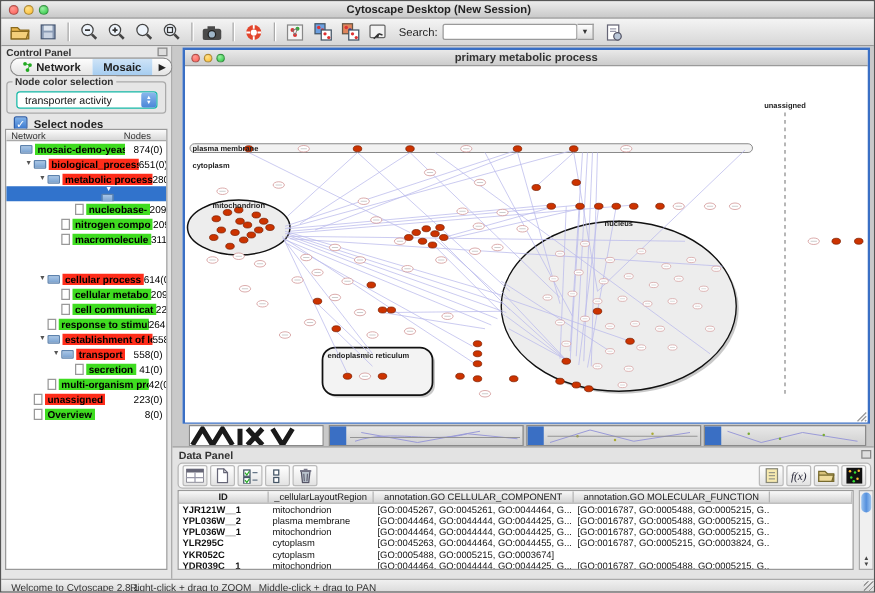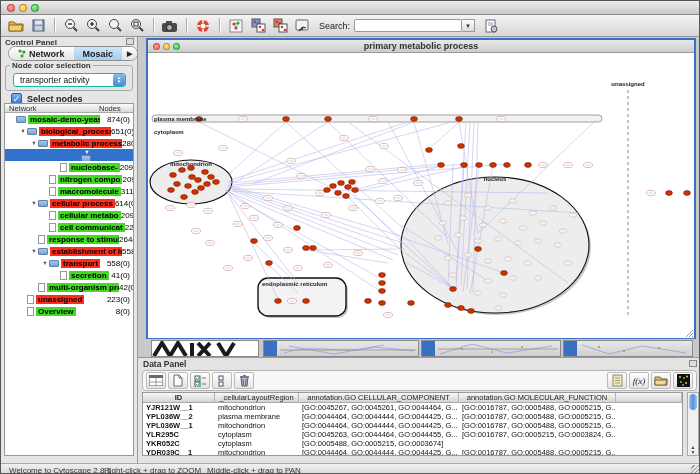--- a/index.html
+++ b/index.html
@@ -109,20 +109,21 @@
 <body>
 
 <div id="app">
 
   <div class="titlebar">
     <div class="lights">
       <div class="light red"></div>
       <div class="light yellow"></div>
       <div class="light green"></div>
     </div>
+    <div class="title">Cytoscape Desktop (New Session)</div>
   </div>
 
   <div class="toolbar">
     <div class="tbtn">
       <svg width="16" height="13">
           <path d="M1,3 h5 l2,2 h7 v7 h-14 z" fill="#e8b64c" stroke="#8a6a1e"></path>
           <path d="M1,6 h14 l-2,6 h-12 z" fill="#f4cf7a" stroke="#8a6a1e"></path>
         </svg>
     </div>
     <div class="tbtn">
@@ -299,21 +300,21 @@
             <span class="file"></span>
             <span class="tlab green">nitrogen compo</span>
             <span class="tcnt">209(0)</span>
           </div>
           <div class="trow" style="padding-left: 36px;">
             <span class="tri"></span>
             <span class="file"></span>
             <span class="tlab green">macromolecule</span>
             <span class="tcnt">311(0)</span>
           </div>
-          <div class="trow" style="padding-left: 25px;">
+          <div class="trow" style="padding-left: 25px; margin-top: 20px;">
             <span class="tri">▼</span>
             <span class="fold"></span>
             <span class="tlab red">cellular process</span>
             <span class="tcnt">614(0)</span>
           </div>
           <div class="trow" style="padding-left: 36px;">
             <span class="tri"></span>
             <span class="file"></span>
             <span class="tlab green">cellular metabo</span>
             <span class="tcnt">209(0)</span>

